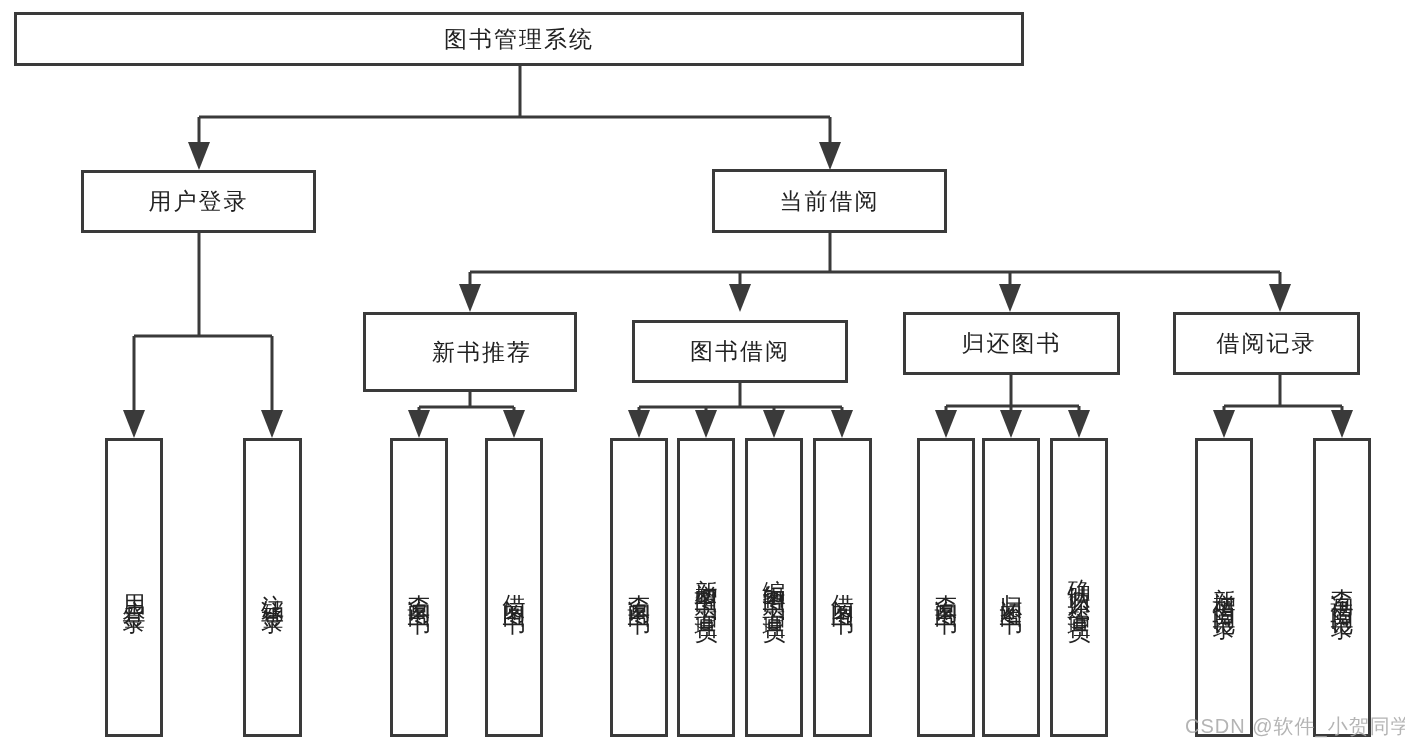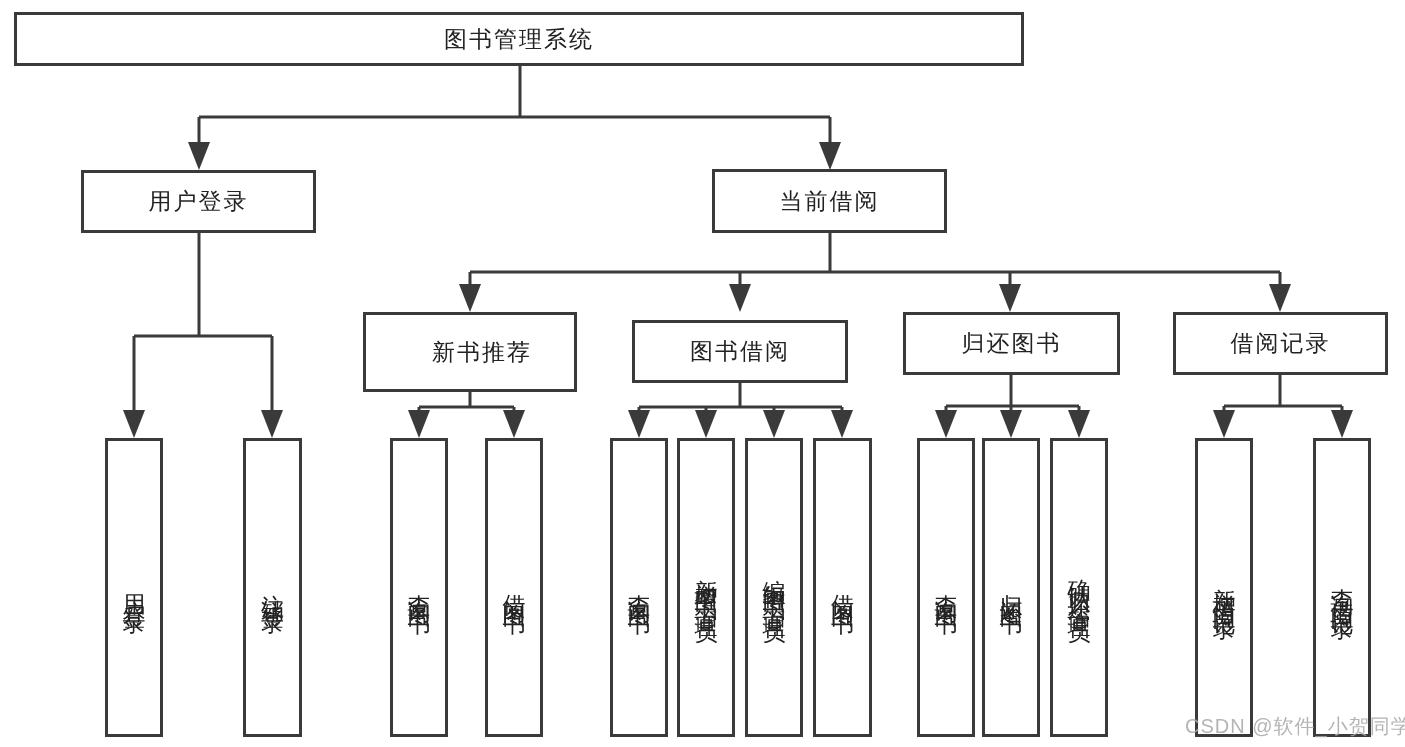--- a/index.html
+++ b/index.html
@@ -93,21 +93,21 @@
   </svg>
 
   <div class="node h" style="left:14px;top:12px;width:1010px;height:54px;">图书管理系统</div>
 
   <div class="node h" style="left:81px;top:170px;width:235px;height:63px;">用户登录</div>
   <div class="node h" style="left:712px;top:169px;width:235px;height:64px;">当前借阅</div>
 
   <div class="node h" style="left:363px;top:312px;width:214px;height:80px;padding-left:24px;">新书推荐</div>
   <div class="node h" style="left:632px;top:320px;width:216px;height:63px;">图书借阅</div>
   <div class="node h" style="left:903px;top:312px;width:217px;height:63px;">归还图书</div>
-  <div class="node h" style="left:1173px;top:312px;width:215px;height:63px;">借阅记录</div>
+  <div class="node h" style="left:1173px;top:312px;width:187px;height:63px;">借阅记录</div>
 
   <div class="node v" style="left:105px;top:438px;width:58px;height:299px;">用户登录</div>
   <div class="node v" style="left:243px;top:438px;width:59px;height:299px;">注销登录</div>
 
   <div class="node v" style="left:390px;top:438px;width:58px;height:299px;">查询图书</div>
   <div class="node v" style="left:485px;top:438px;width:58px;height:299px;">借阅图书</div>
 
   <div class="node v" style="left:610px;top:438px;width:58px;height:299px;">查询图书</div>
   <div class="node v" style="left:677px;top:438px;width:58px;height:299px;">新增图书（管理员）</div>
   <div class="node v" style="left:745px;top:438px;width:58px;height:299px;">编辑图书（管理员）</div>

